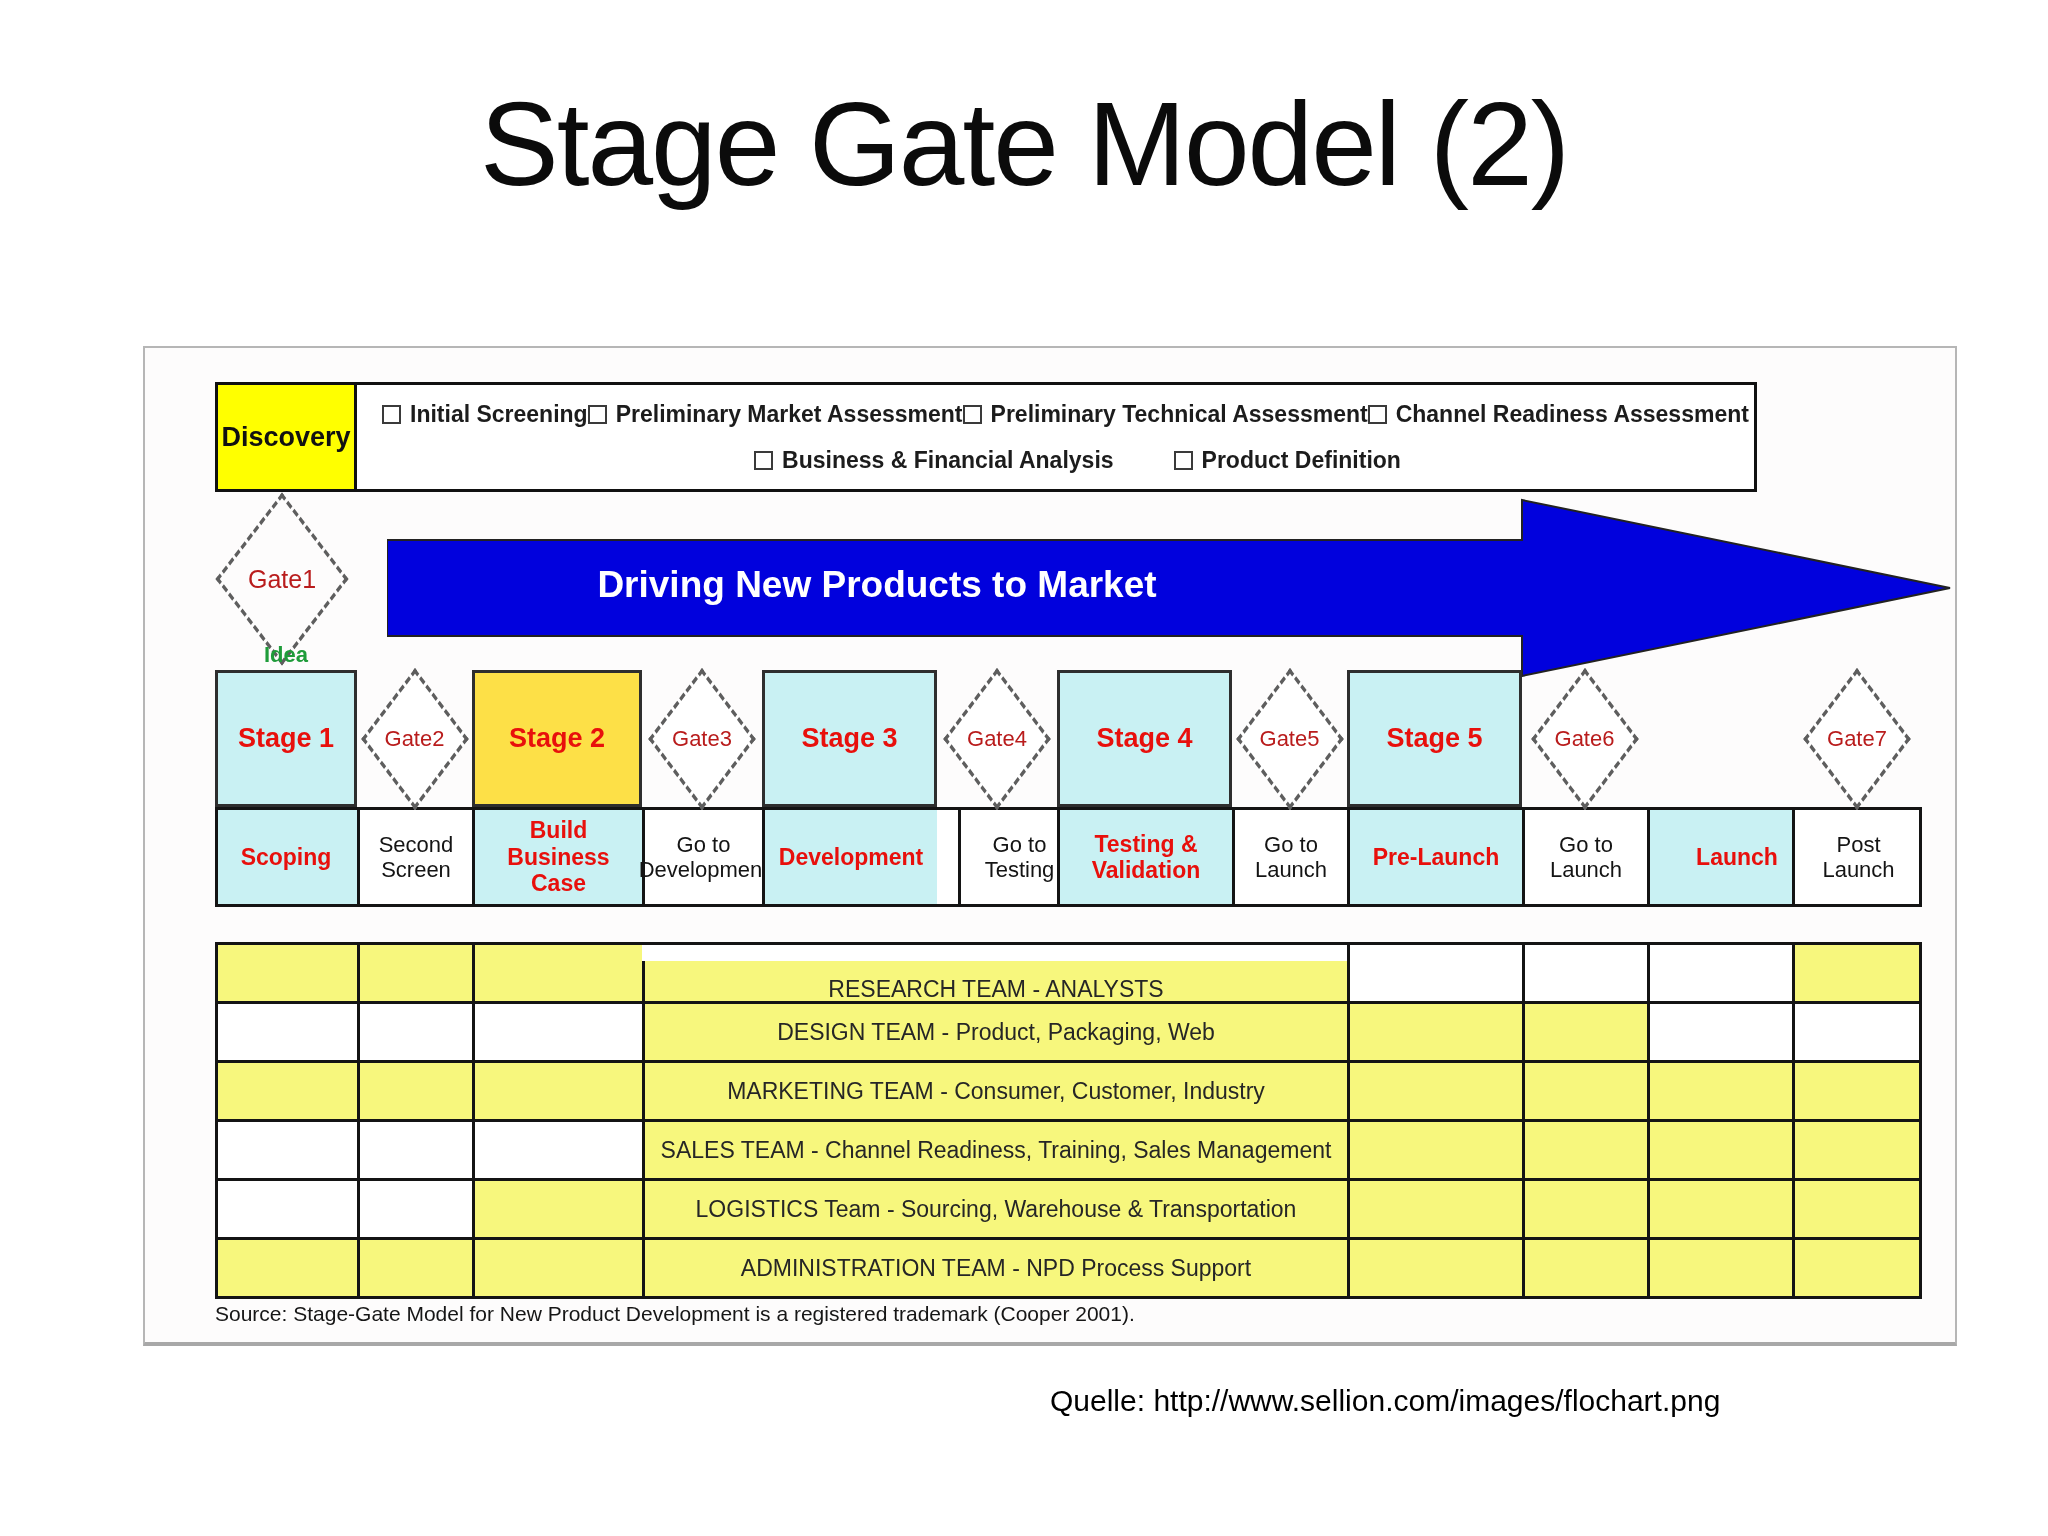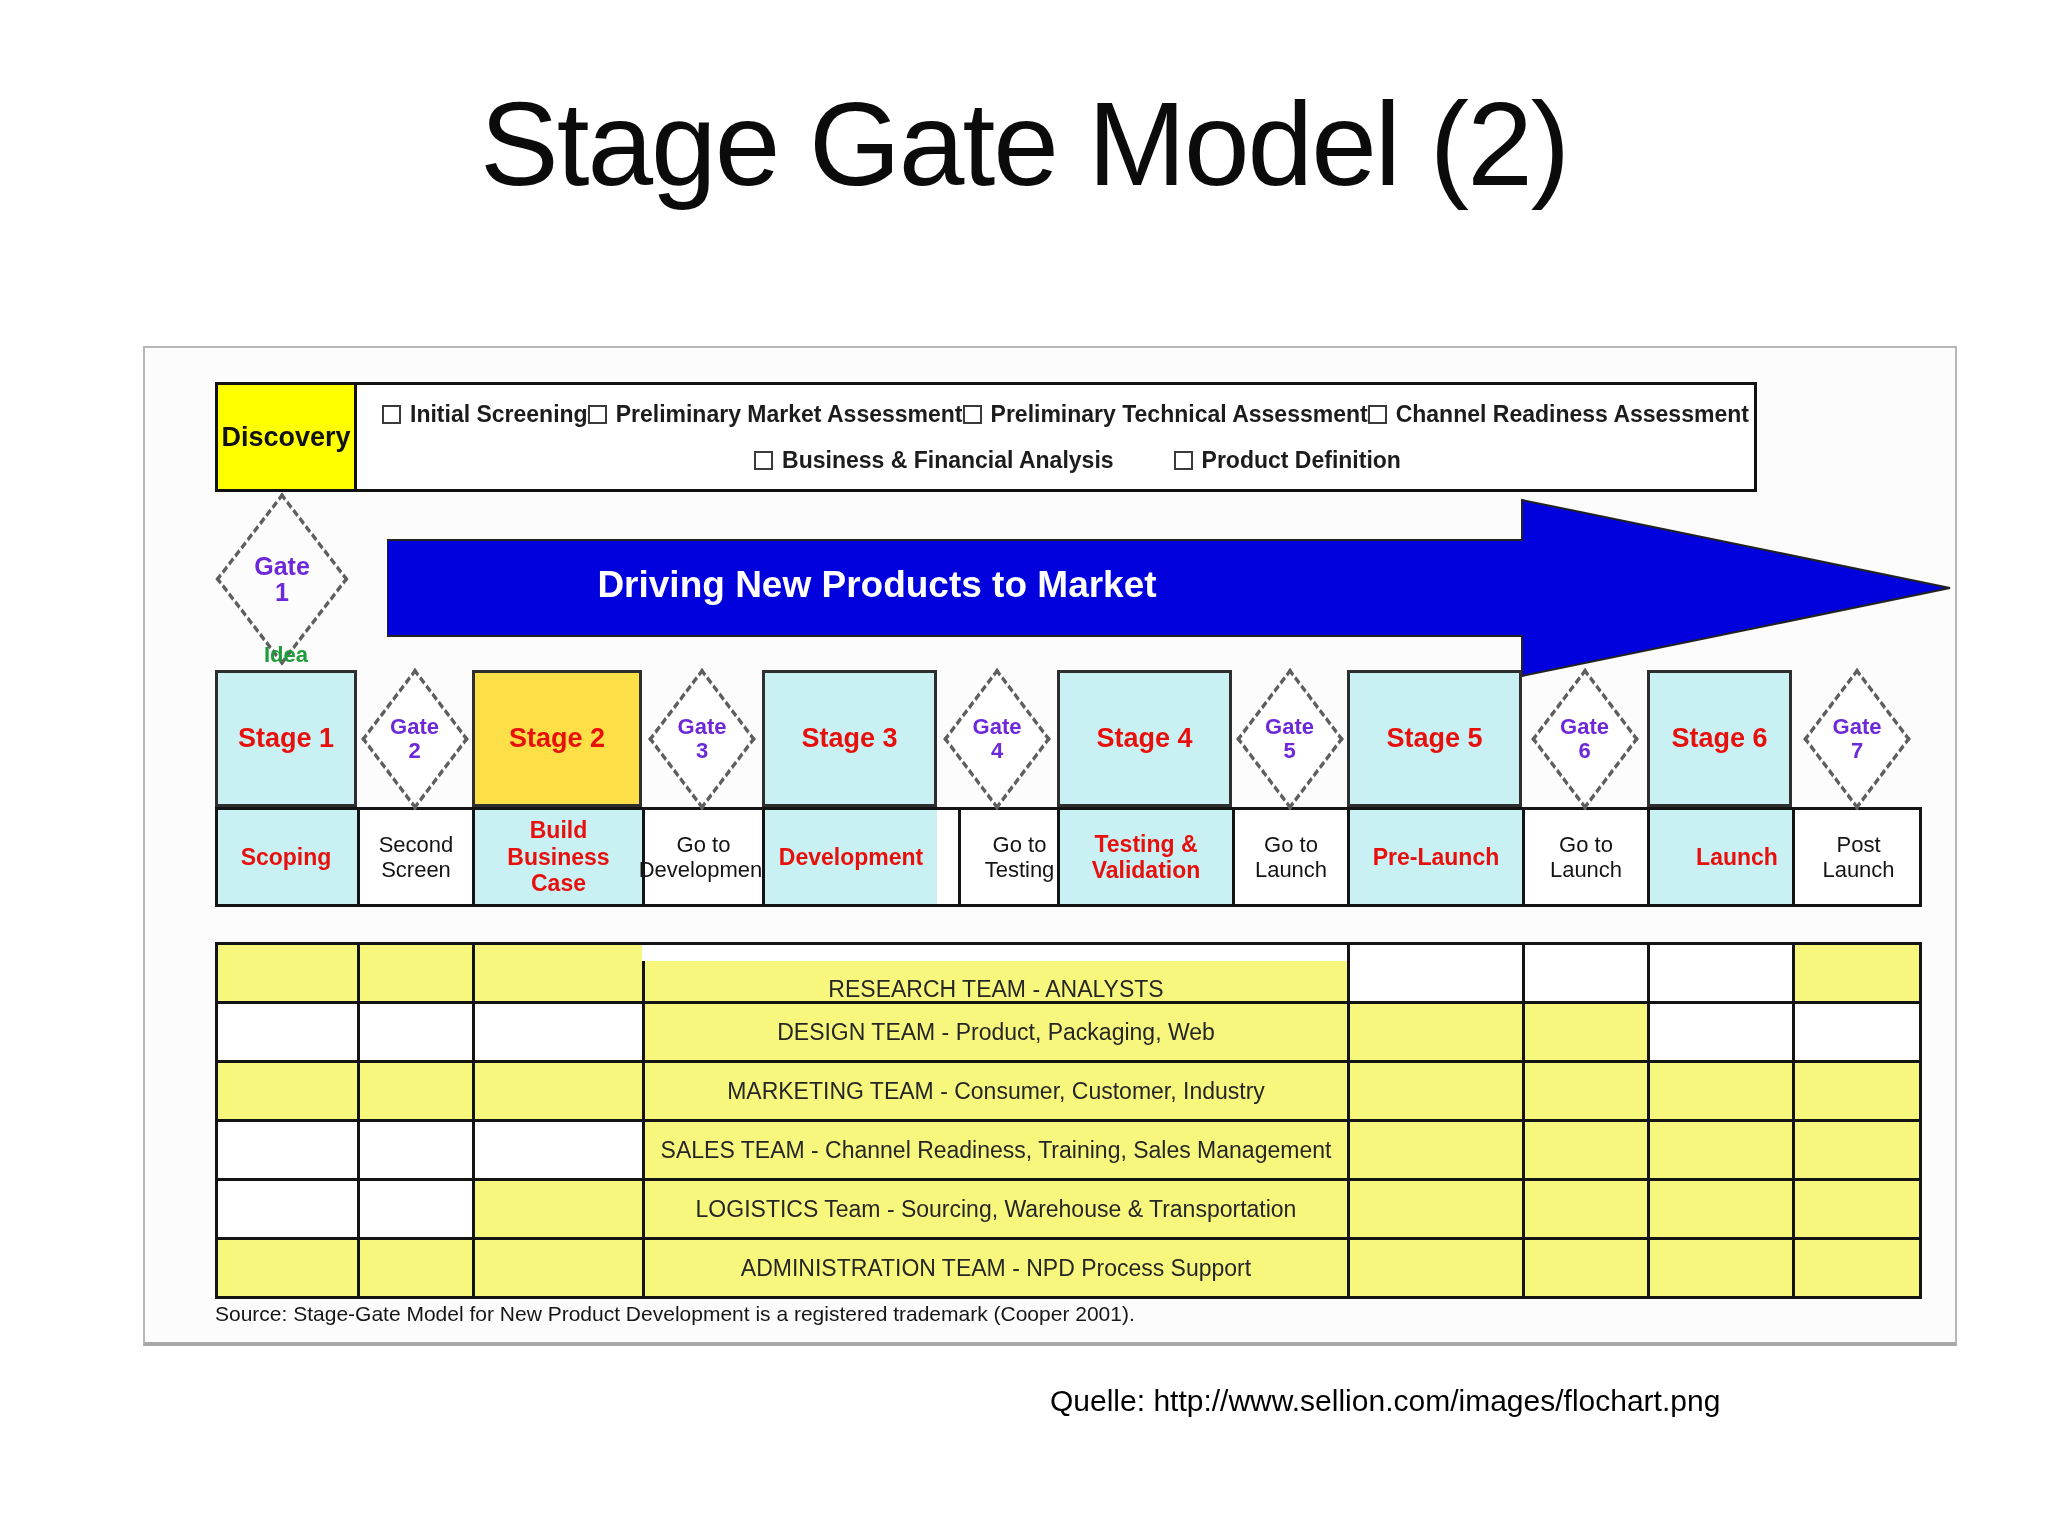--- a/index.html
+++ b/index.html
@@ -29,22 +29,22 @@
   #arrow-svg{left:242px;top:150px;width:1565px;height:180px;}
   #arrow-label{left:242px;top:189px;width:980px;height:95px;display:flex;align-items:center;
          justify-content:center;color:#ffffff;font-weight:bold;font-size:37px;}
   
   #band{left:0;top:322px;width:1810px;height:237px;}
   .stage-box{position:absolute;top:0;height:137px;border:3px solid #2e2e2e;box-sizing:border-box;
          display:flex;align-items:center;justify-content:center;font-size:27px;font-weight:bold;}
   .gate-slot{position:absolute;top:0;height:137px;display:flex;align-items:center;justify-content:center;}
   .dmd{width:70px;height:70px;border:3px dashed #5e5e5e;transform:scaleY(1.32) rotate(45deg);background:#fff;}
   .dmd-big{width:88px;height:88px;border:3px dashed #5e5e5e;transform:scaleY(1.3) rotate(45deg);background:#fdfcfc;}
-  .dmd-text{position:absolute;inset:0;display:flex;flex-direction:column;align-items:center;
-         justify-content:center;font-weight:bold;color:#6d28d9;font-size:22px;line-height:1.05;z-index:2;}
+  .dmd-text{position:absolute;inset:0;display:flex;flex-direction:row;align-items:center;
+         justify-content:center;font-weight:normal;color:#b91c1c;font-size:22px;line-height:1.05;z-index:2;}
   #act-row{position:absolute;left:70px;top:137px;width:1707px;height:100px;border:3px solid #141414;
          box-sizing:border-box;overflow:hidden;background:#fff;}
   .act-cell{position:absolute;top:0;height:94px;box-sizing:border-box;display:flex;align-items:center;
          justify-content:center;text-align:center;line-height:1.15;padding:0 4px;}
   .act-cell.bl{border-left:3px solid #141414;}
   .act-red{font-weight:bold;font-size:23px;}
   .act-blk{font-weight:400;font-size:22px;color:#141414;}
   
   #team-table{left:0;top:594px;width:1810px;height:366px;}
   .team-row{position:absolute;left:70px;width:1707px;height:62px;border:3px solid #141414;
@@ -161,21 +161,20 @@
           </div>
         </div>
         <div class="stage-box" style="left: 1202px; width: 175px; background: rgb(201, 241, 243); color: rgb(232, 16, 12);">Stage 5</div>
         <div class="gate-slot" style="left: 1377px; width: 125px;">
           <div class="dmd"></div>
           <div class="dmd-text">
             <span>Gate</span>
             <span>6</span>
           </div>
         </div>
-        <div class="stage-box" style="left: 1502px; width: 145px; background: rgb(201, 241, 243); color: rgb(232, 16, 12);">Stage 6</div>
         <div class="gate-slot" style="left: 1647px; width: 130px;">
           <div class="dmd"></div>
           <div class="dmd-text">
             <span>Gate</span>
             <span>7</span>
           </div>
         </div>
       </div>
 
     <div id="team-table" class="abs">

